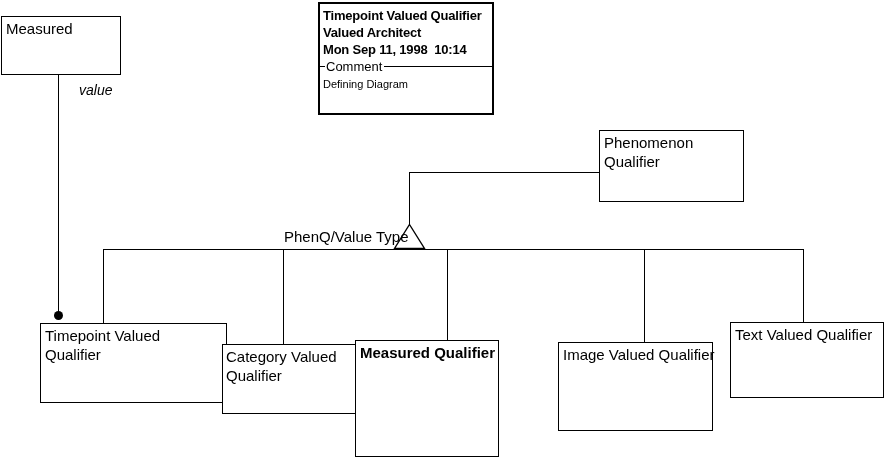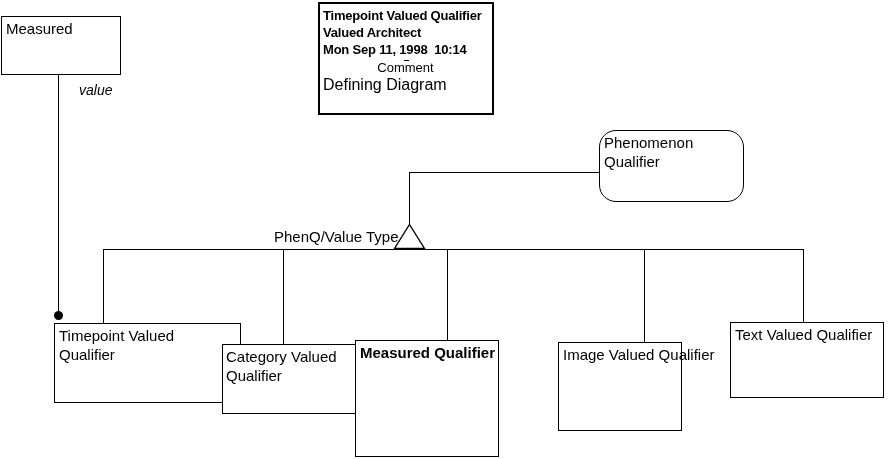--- a/index.html
+++ b/index.html
@@ -19,22 +19,22 @@
   .vline{width:1px;}
   .dot{position:absolute;width:9px;height:9px;background:#000;border-radius:50%;}
   .floatlabel{position:absolute;font-size:15px;line-height:16px;white-space:pre;}
   .italic{font-style:italic;font-size:14px;}
   .titlebox{
     position:absolute;left:318px;top:2px;width:176px;height:113px;
     background:#ffffff;border:2px solid #000;box-sizing:border-box;
     padding:3px 0 0 3px;
   }
   .tb-bold{font-weight:bold;font-size:13px;line-height:17px;letter-spacing:-0.2px;white-space:pre;}
-  .tb-reg{font-size:16px;line-height:17px;margin-top:3px;white-space:pre;}
-  .sep{display:flex;align-items:center;height:13px;margin-top:2px;margin-left:-3px;flex-direction:column;}
+  .tb-reg{font-size:11px;line-height:17px;margin-top:3px;white-space:pre;}
+  .sep{display:flex;align-items:center;height:13px;margin-top:2px;margin-left:-3px;}
   .dash{width:5px;height:1px;background:#000;flex:0 0 auto;}
   .sep-label{font-size:13px;line-height:13px;padding:0 2px 0 1px;flex:0 0 auto;}
   .sep-line{flex:1 1 auto;height:1px;background:#000;}
   .tri{position:absolute;left:393px;top:223px;}
 </style>
 </head>
 <body>
 
 <div class="canvas">
 
@@ -48,46 +48,46 @@
   <div class="hline" style="left:103px;top:249px;width:701px;"></div>
   <div class="vline" style="left:103px;top:249px;height:74px;"></div>
   <div class="vline" style="left:283px;top:249px;height:95px;"></div>
   <div class="vline" style="left:447px;top:249px;height:91px;"></div>
   <div class="vline" style="left:644px;top:249px;height:93px;"></div>
   <div class="vline" style="left:803px;top:249px;height:84px;"></div>
 
   <svg class="tri" width="33" height="27">
     <polygon points="16.5,1.5 31.5,25.5 1.5,25.5" fill="#ffffff" stroke="#000000" stroke-width="1.4"></polygon>
   </svg>
-  <div class="floatlabel" style="left:274px;top:229px;">PhenQ/Value Type</div>
+  <div class="floatlabel" style="left:284px;top:229px;">PhenQ/Value Type</div>
 
   <div class="box" style="left:1px;top:16px;width:120px;height:59px;">
     <span>Measured</span>
   </div>
 
-  <div class="box" style="left:599px;top:130px;width:145px;height:72px;border-radius:17px;">
+  <div class="box" style="left:599px;top:130px;width:145px;height:72px;">
     <span>Phenomenon
 Qualifier</span>
   </div>
 
-  <div class="box" style="left:54px;top:323px;width:187px;height:80px;">
+  <div class="box" style="left:40px;top:323px;width:187px;height:80px;">
     <span>Timepoint Valued
 Qualifier</span>
   </div>
 
   <div class="box" style="left:222px;top:344px;width:138px;height:70px;padding-left:3px;">
     <span>Category Valued
 Qualifier</span>
   </div>
 
   <div class="box bold" style="left:355px;top:340px;width:144px;height:117px;">
     <span>Measured Qualifier</span>
   </div>
 
-  <div class="box" style="left:558px;top:342px;width:124px;height:89px;">
+  <div class="box" style="left:558px;top:342px;width:155px;height:89px;">
     <span>Image Valued Qualifier</span>
   </div>
 
   <div class="box" style="left:730px;top:322px;width:154px;height:76px;">
     <span>Text Valued Qualifier</span>
   </div>
 
   <div class="titlebox">
     <div class="tb-bold">Timepoint Valued Qualifier</div>
     <div class="tb-bold">Valued Architect</div>

